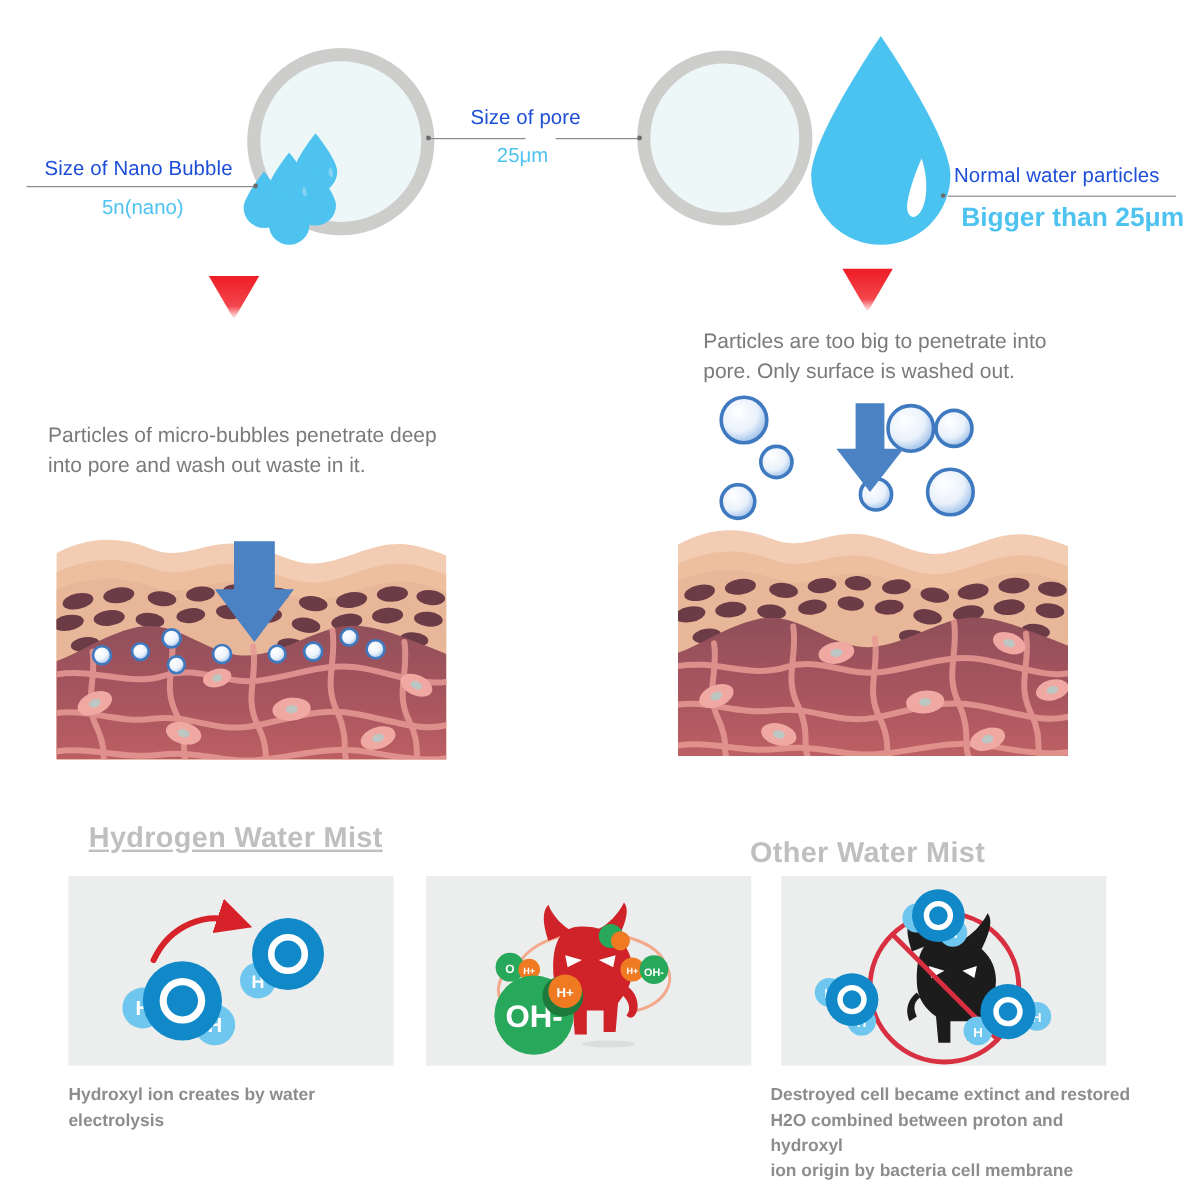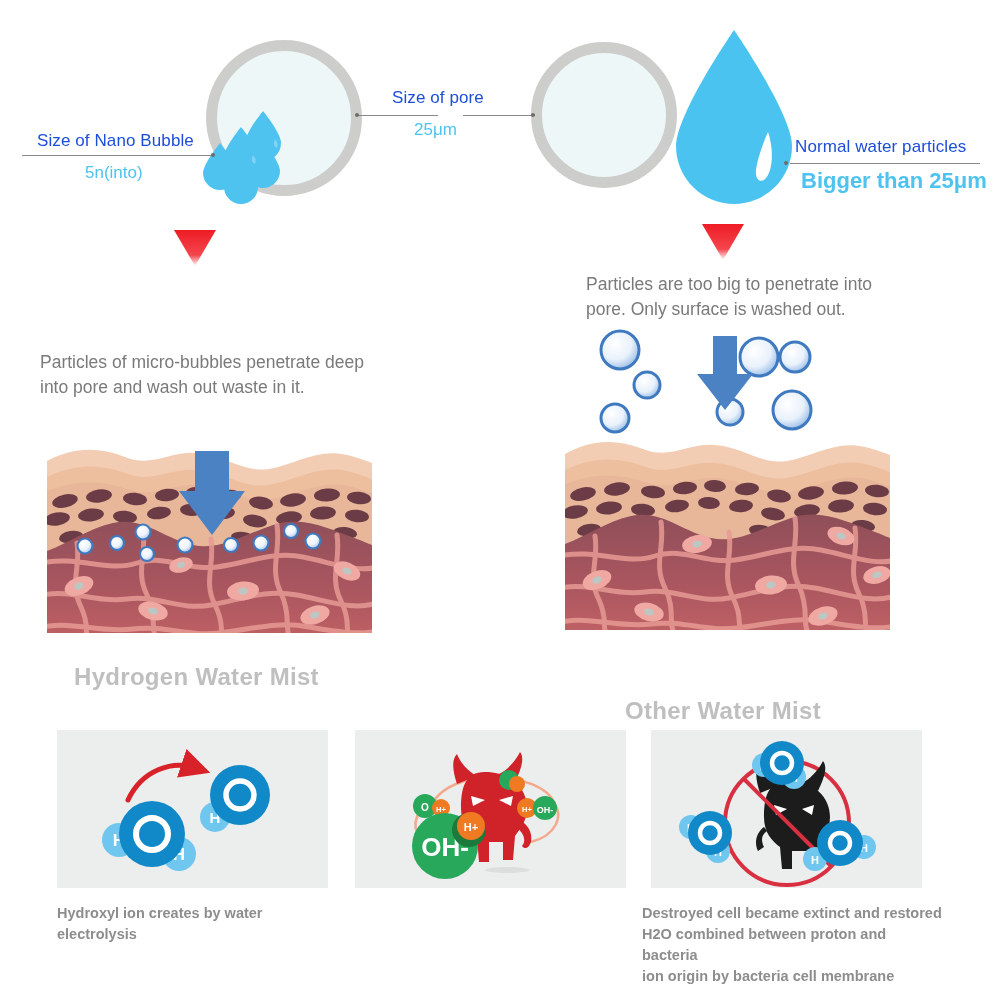--- a/index.html
+++ b/index.html
@@ -56,21 +56,21 @@
   <div class="pore-circle" style="left:531px;top:42px;width:146px;height:146px;"></div>
 
   <svg class="abs" style="left:672px;top:28px;width:124px;height:168px;" viewBox="0 0 124 168">
     <path d="M62 2 C62 2 120 86 120 118 A58 58 0 0 1 4 118 C4 86 62 2 62 2 Z" fill="#4bc3f0"></path>
     <path d="M96 104 C96 104 86 126 84 142 C83 152 89 156 94 150 C102 140 101 118 96 104 Z" fill="#ffffff"></path>
   </svg>
 
   <div class="lbl" style="left:37px;top:131px;">Size of Nano Bubble</div>
   <div class="rule" style="left:22px;top:155px;width:192px;"></div>
   <div class="dot" style="left:211px;top:153px;"></div>
-  <div class="val" style="left:85px;top:163px;">5n(into)</div>
+  <div class="val" style="left:85px;top:163px;">5n(nano)</div>
 
   <div class="lbl" style="left:392px;top:88px;">Size of pore</div>
   <div class="rule" style="left:358px;top:115px;width:80px;"></div>
   <div class="rule" style="left:463px;top:115px;width:72px;"></div>
   <div class="dot" style="left:355px;top:113px;"></div>
   <div class="dot" style="left:531px;top:113px;"></div>
   <div class="val" style="left:414px;top:120px;">25μm</div>
 
   <div class="lbl" style="left:795px;top:137px;">Normal water particles</div>
   <div class="rule" style="left:790px;top:163px;width:190px;"></div>
@@ -301,21 +301,21 @@
         <ellipse cx="258" cy="186" rx="15" ry="9" fill="#efa9a2" transform="rotate(-18 258 186)"></ellipse>
         <ellipse cx="258" cy="186" rx="5" ry="3.4" fill="#bcc6c2" transform="rotate(-18 258 186)"></ellipse>
         <ellipse cx="276" cy="106" rx="14" ry="8.5" fill="#efa9a2" transform="rotate(20 276 106)"></ellipse>
         <ellipse cx="276" cy="106" rx="5" ry="3.2" fill="#bcc6c2" transform="rotate(20 276 106)"></ellipse>
         <ellipse cx="312" cy="145" rx="14" ry="8.5" fill="#efa9a2" transform="rotate(-14 312 145)"></ellipse>
         <ellipse cx="312" cy="145" rx="5" ry="3.2" fill="#bcc6c2" transform="rotate(-14 312 145)"></ellipse>
       </g>
     </g>
   </svg>
 
-  <div class="section-cap" style="left:74px;top:663px;">Hydrogen Water Mist</div>
+  <div class="section-cap" style="left:74px;top:685px;text-decoration:underline;">Hydrogen Water Mist</div>
   <div class="section-cap" style="left:625px;top:697px;">Other Water Mist</div>
 
   <div class="panel" style="left:57px;top:730px;width:271px;height:158px;"></div>
   <svg class="abs" style="left:72px;top:742px;width:244px;height:136px;" viewBox="0 0 244 136">
     <defs>
       <marker id="arrowheadR" markerWidth="6" markerHeight="6" refX="3" refY="3" orient="auto">
         <path d="M0 0 L6 3 L0 6 Z" fill="#d8222a"></path>
       </marker>
     </defs>
 
@@ -432,17 +432,17 @@
       <circle cx="159" cy="124" r="12" fill="#6fc6ef"></circle>
       <text x="159" y="129" font-family="Liberation Sans, sans-serif" font-size="11" font-weight="bold" fill="#ffffff" text-anchor="middle">H</text>
       <circle cx="208" cy="112" r="12" fill="#6fc6ef"></circle>
       <text x="208" y="117" font-family="Liberation Sans, sans-serif" font-size="11" font-weight="bold" fill="#ffffff" text-anchor="middle">H</text>
       <circle cx="184" cy="108" r="23" fill="#1189c8"></circle>
       <circle cx="184" cy="108" r="10" fill="none" stroke="#ffffff" stroke-width="4.5"></circle>
     </g>
   </svg>
   <div class="panel-cap" style="left:642px;top:903px;width:300px;">
       <div>Destroyed cell became extinct and restored</div>
-      <div>H2O combined between proton and bacteria</div>
+      <div>H2O combined between proton and hydroxyl</div>
       <div>ion origin by bacteria cell membrane</div>
     </div>
 
 </div>
 
 </body></html>

